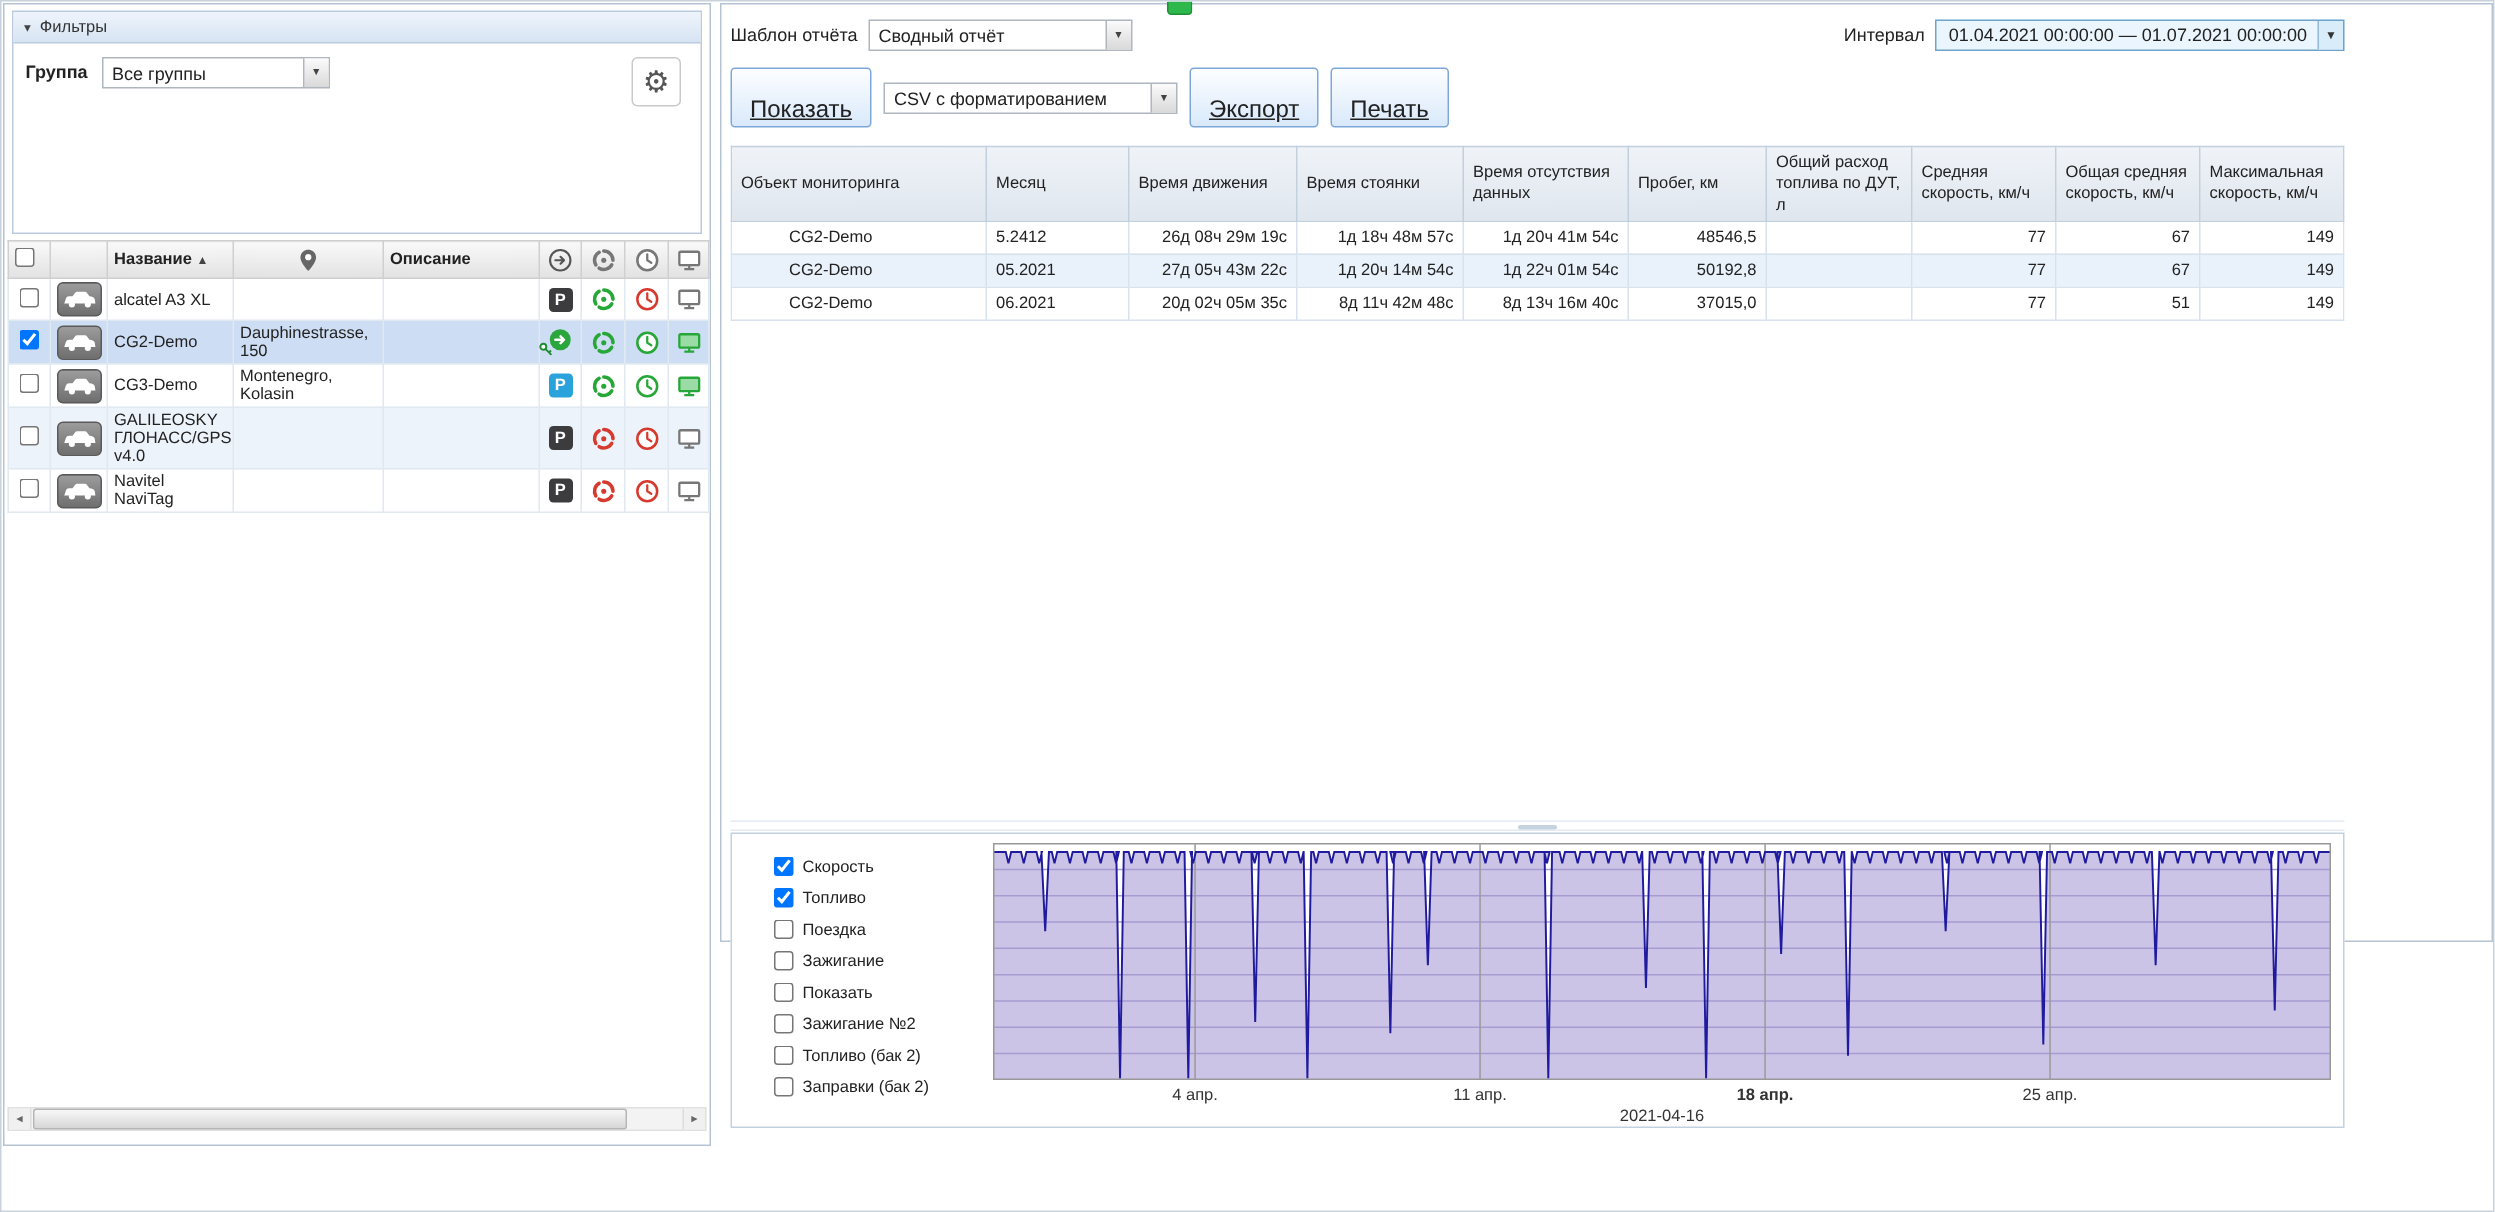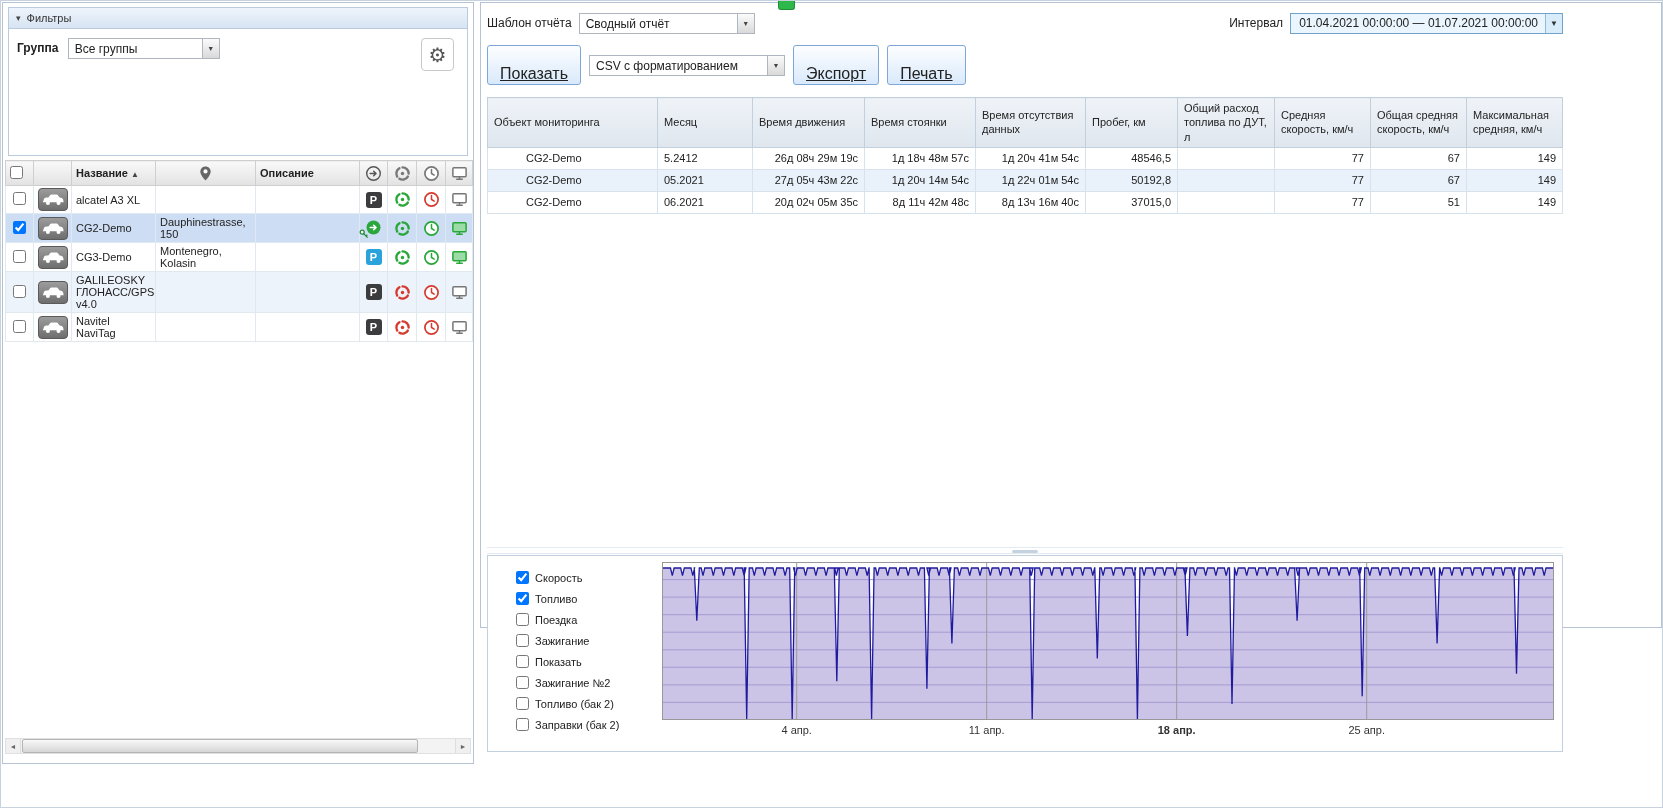--- a/index.html
+++ b/index.html
@@ -439,21 +439,21 @@
           <tr data-interactable="false">
             <th data-interactable="false">Объект мониторинга</th>
             <th data-interactable="false">Месяц</th>
             <th data-interactable="false">Время движения</th>
             <th data-interactable="false">Время стоянки</th>
             <th data-interactable="false">Время отсутствия данных</th>
             <th data-interactable="false">Пробег, км</th>
             <th data-interactable="false">Общий расход топлива по ДУТ, л</th>
             <th data-interactable="false">Средняя скорость, км/ч</th>
             <th data-interactable="false">Общая средняя скорость, км/ч</th>
-            <th data-interactable="false">Максимальная средняя, км/ч</th>
+            <th data-interactable="false">Максимальная скорость, км/ч</th>
           </tr>
         </thead>
         <tbody>
           <tr data-interactable="false">
             <td class="indent" data-interactable="false">CG2-Demo</td>
             <td data-interactable="false">5.2412</td>
             <td class="num" data-interactable="false">26д 08ч 29м 19с</td>
             <td class="num" data-interactable="false">1д 18ч 48м 57с</td>
             <td class="num" data-interactable="false">1д 20ч 41м 54с</td>
             <td class="num" data-interactable="false">48546,5</td>
@@ -544,17 +544,18 @@
             <line x1="704.7" y1="0" x2="704.7" y2="158" stroke="#9a9a9a" stroke-width="1"></line>
             <path d="M0 6 L8.5 6 L10.3 13.6 L12.1 6 L18.7 6 L20.5 13.6 L22.3 6 L29.0 6 L30.8 13.6 L32.6 6 L32.3 6 L34.8 58.8 L37.3 6 L39.2 6 L41.0 13.6 L42.8 6 L49.5 6 L51.3 13.6 L53.1 6 L59.7 6 L61.5 13.6 L63.3 6 L70.0 6 L71.8 13.6 L73.6 6 L80.3 6 L82.1 13.6 L83.9 6 L82.2 6 L84.7 157.0 L87.2 6 L90.5 6 L92.3 13.6 L94.1 6 L100.8 6 L102.6 13.6 L104.4 6 L111.0 6 L112.8 13.6 L114.6 6 L121.3 6 L123.1 13.6 L124.9 6 L127.7 6 L130.2 157.0 L132.7 6 L131.6 6 L133.4 13.6 L135.2 6 L141.8 6 L143.6 13.6 L145.4 6 L152.1 6 L153.9 13.6 L155.7 6 L162.3 6 L164.1 13.6 L165.9 6 L172.6 6 L174.4 13.6 L176.2 6 L172.3 6 L174.8 119.3 L177.3 6 L182.8 6 L184.6 13.6 L186.4 6 L193.1 6 L194.9 13.6 L196.7 6 L203.4 6 L205.2 13.6 L207.0 6 L207.1 6 L209.6 157.0 L212.1 6 L213.6 6 L215.4 13.6 L217.2 6 L223.9 6 L225.7 13.6 L227.5 6 L234.1 6 L235.9 13.6 L237.7 6 L244.4 6 L246.2 13.6 L248.0 6 L254.7 6 L256.5 13.6 L258.3 6 L262.4 6 L264.9 126.8 L267.4 6 L264.9 6 L266.7 13.6 L268.5 6 L275.2 6 L277.0 13.6 L278.8 6 L285.4 6 L287.2 13.6 L289.0 6 L287.4 6 L289.9 81.5 L292.4 6 L295.7 6 L297.5 13.6 L299.3 6 L305.9 6 L307.7 13.6 L309.5 6 L316.2 6 L318.0 13.6 L319.8 6 L326.5 6 L328.3 13.6 L330.1 6 L336.7 6 L338.5 13.6 L340.3 6 L347.0 6 L348.8 13.6 L350.6 6 L357.2 6 L359.0 13.6 L360.8 6 L367.5 6 L369.3 13.6 L371.1 6 L367.7 6 L370.2 157.0 L372.7 6 L377.7 6 L379.5 13.6 L381.3 6 L388.0 6 L389.8 13.6 L391.6 6 L398.3 6 L400.1 13.6 L401.9 6 L408.5 6 L410.3 13.6 L412.1 6 L418.8 6 L420.6 13.6 L422.4 6 L429.0 6 L430.8 13.6 L432.6 6 L432.8 6 L435.3 96.6 L437.8 6 L439.3 6 L441.1 13.6 L442.9 6 L449.6 6 L451.4 13.6 L453.2 6 L459.8 6 L461.6 13.6 L463.4 6 L470.1 6 L471.9 13.6 L473.7 6 L472.9 6 L475.4 157.0 L477.9 6 L480.3 6 L482.1 13.6 L483.9 6 L490.6 6 L492.4 13.6 L494.2 6 L500.8 6 L502.6 13.6 L504.4 6 L511.1 6 L512.9 13.6 L514.7 6 L521.4 6 L523.2 13.6 L525.0 6 L522.9 6 L525.4 74.0 L527.9 6 L531.6 6 L533.4 13.6 L535.2 6 L541.9 6 L543.7 13.6 L545.5 6 L552.1 6 L553.9 13.6 L555.7 6 L562.4 6 L564.2 13.6 L566.0 6 L567.5 6 L570.0 141.9 L572.5 6 L572.6 6 L574.4 13.6 L576.2 6 L582.9 6 L584.7 13.6 L586.5 6 L593.2 6 L595.0 13.6 L596.8 6 L603.4 6 L605.2 13.6 L607.0 6 L613.7 6 L615.5 13.6 L617.3 6 L623.9 6 L625.7 13.6 L627.5 6 L632.6 6 L635.1 58.8 L637.6 6 L634.2 6 L636.0 13.6 L637.8 6 L644.5 6 L646.3 13.6 L648.1 6 L654.7 6 L656.5 13.6 L658.3 6 L665.0 6 L666.8 13.6 L668.6 6 L675.2 6 L677.0 13.6 L678.8 6 L685.5 6 L687.3 13.6 L689.1 6 L695.7 6 L697.5 13.6 L699.3 6 L697.7 6 L700.2 134.3 L702.7 6 L706.0 6 L707.8 13.6 L709.6 6 L716.3 6 L718.1 13.6 L719.9 6 L726.5 6 L728.3 13.6 L730.1 6 L736.8 6 L738.6 13.6 L740.4 6 L747.0 6 L748.8 13.6 L750.6 6 L757.3 6 L759.1 13.6 L760.9 6 L767.5 6 L769.3 13.6 L771.1 6 L772.6 6 L775.1 81.5 L777.6 6 L777.8 6 L779.6 13.6 L781.4 6 L788.1 6 L789.9 13.6 L791.7 6 L798.3 6 L800.1 13.6 L801.9 6 L808.6 6 L810.4 13.6 L812.2 6 L818.8 6 L820.6 13.6 L822.4 6 L829.1 6 L830.9 13.6 L832.7 6 L839.4 6 L841.2 13.6 L843.0 6 L849.6 6 L851.4 13.6 L853.2 6 L852.0 6 L854.5 111.7 L857.0 6 L859.9 6 L861.7 13.6 L863.5 6 L870.1 6 L871.9 13.6 L873.7 6 L880.4 6 L882.2 13.6 L884.0 6 L892 6" fill="none" stroke="#201b9e" stroke-width="1.3"></path>
             <rect x="0.5" y="0.5" width="891" height="157" fill="none" stroke="#989898"></rect>
           </svg>
         <div class="chart-xlabels" id="chart-xlabels" data-interactable="false">
             <span data-interactable="false" style="left: 15.1%;">4 апр.</span>
             <span data-interactable="false" style="left: 36.4%;">11 апр.</span>
             <span data-interactable="false" style="left: 57.7%; font-weight: bold;">18 апр.</span>
             <span data-interactable="false" style="left: 79%;">25 апр.</span>
           </div>
+        <div class="chart-date" data-interactable="false">2021-04-16</div>
       </div>
     </div>
 
   </div>
 </div>
 
 </body></html>

